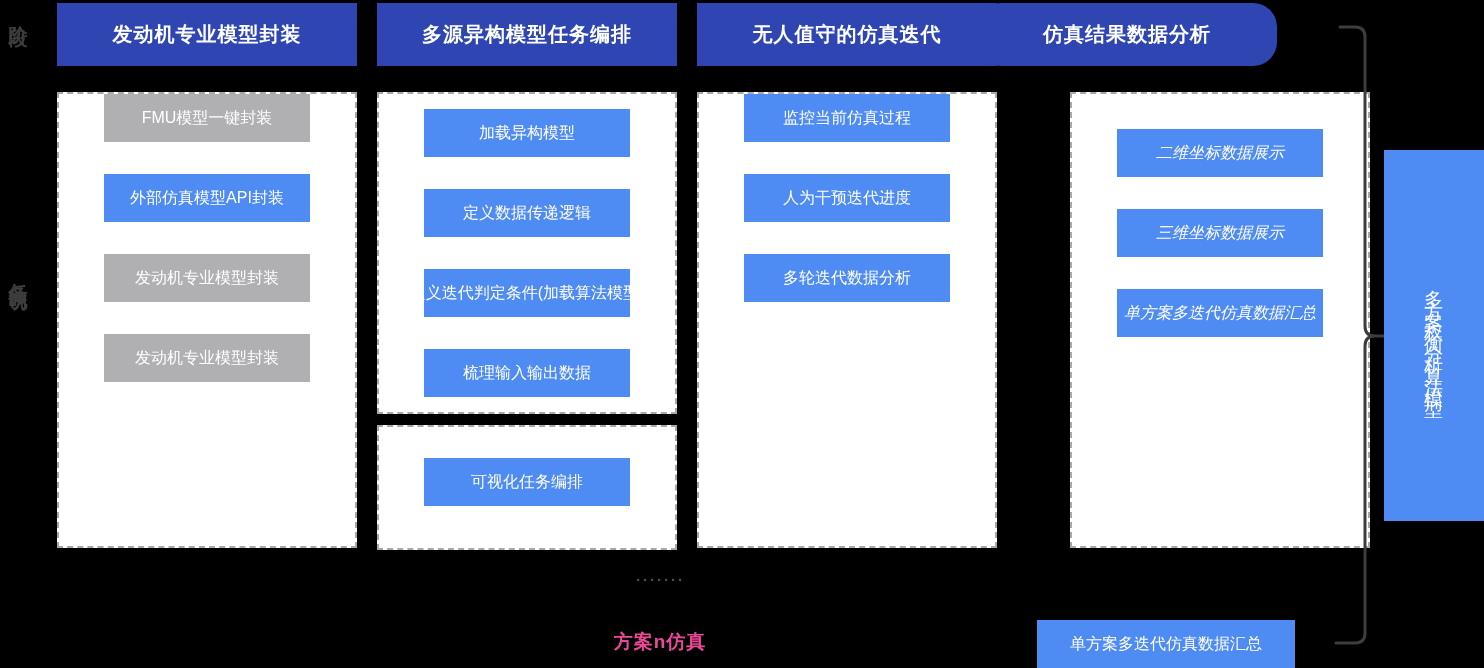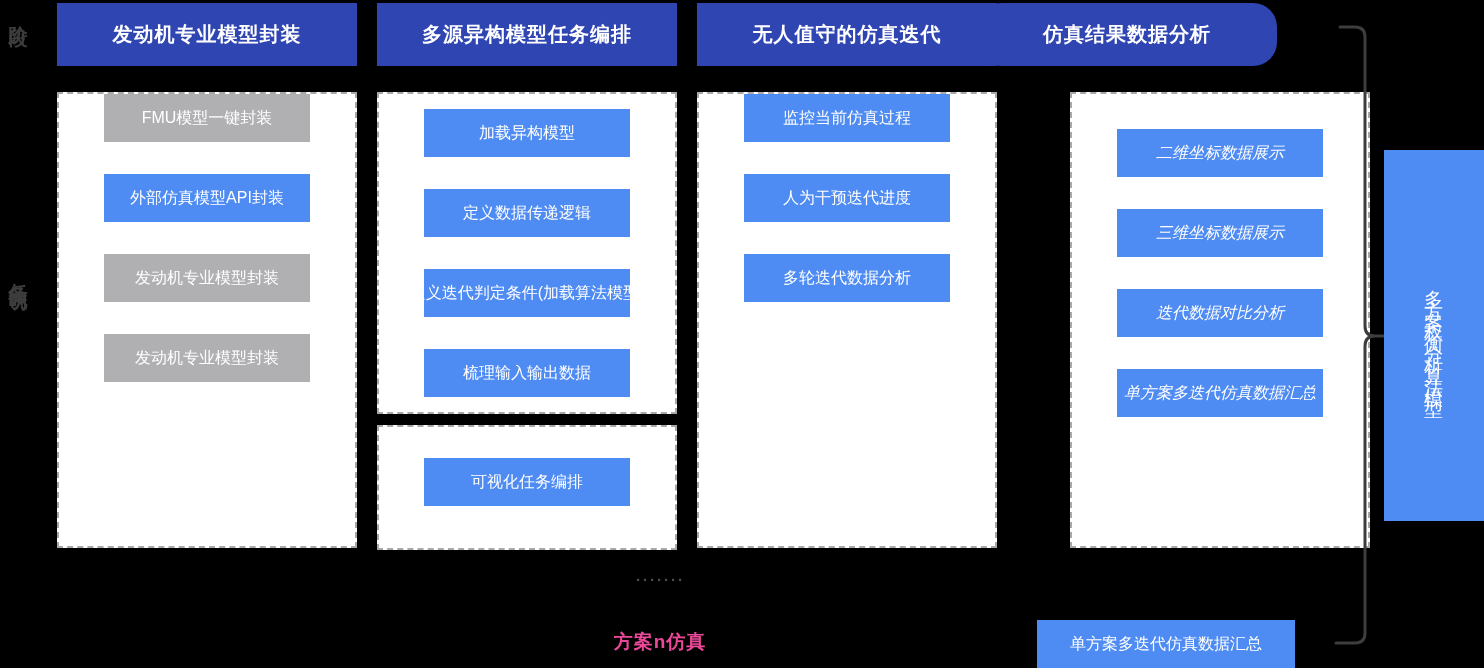--- a/index.html
+++ b/index.html
@@ -158,21 +158,20 @@
       <div class="col-header" style="left: 697px;">无人值守的仿真迭代</div>
       <div class="panel" style="left: 697px; top: 92px; height: 456px; ">
         <div class="chip blue">监控当前仿真过程</div>
         <div class="chip blue">人为干预迭代进度</div>
         <div class="chip blue">多轮迭代数据分析</div>
       </div>
       <div class="col-header" style="left: 977px; border-radius: 24px;">仿真结果数据分析</div>
       <div class="panel" style="left: 1070px; top: 92px; height: 456px; padding-top: 35px; font-style: italic;">
         <div class="chip blue">二维坐标数据展示</div>
         <div class="chip blue">三维坐标数据展示</div>
-        <div class="chip blue">迭代数据对比分析</div>
         <div class="chip blue">单方案多迭代仿真数据汇总</div>
       </div>
     </div>
 
   <div class="ellipsis">·······</div>
 
   <div class="scheme-label">方案n仿真</div>
 
   <div class="summary-chip">单方案多迭代仿真数据汇总</div>
 

